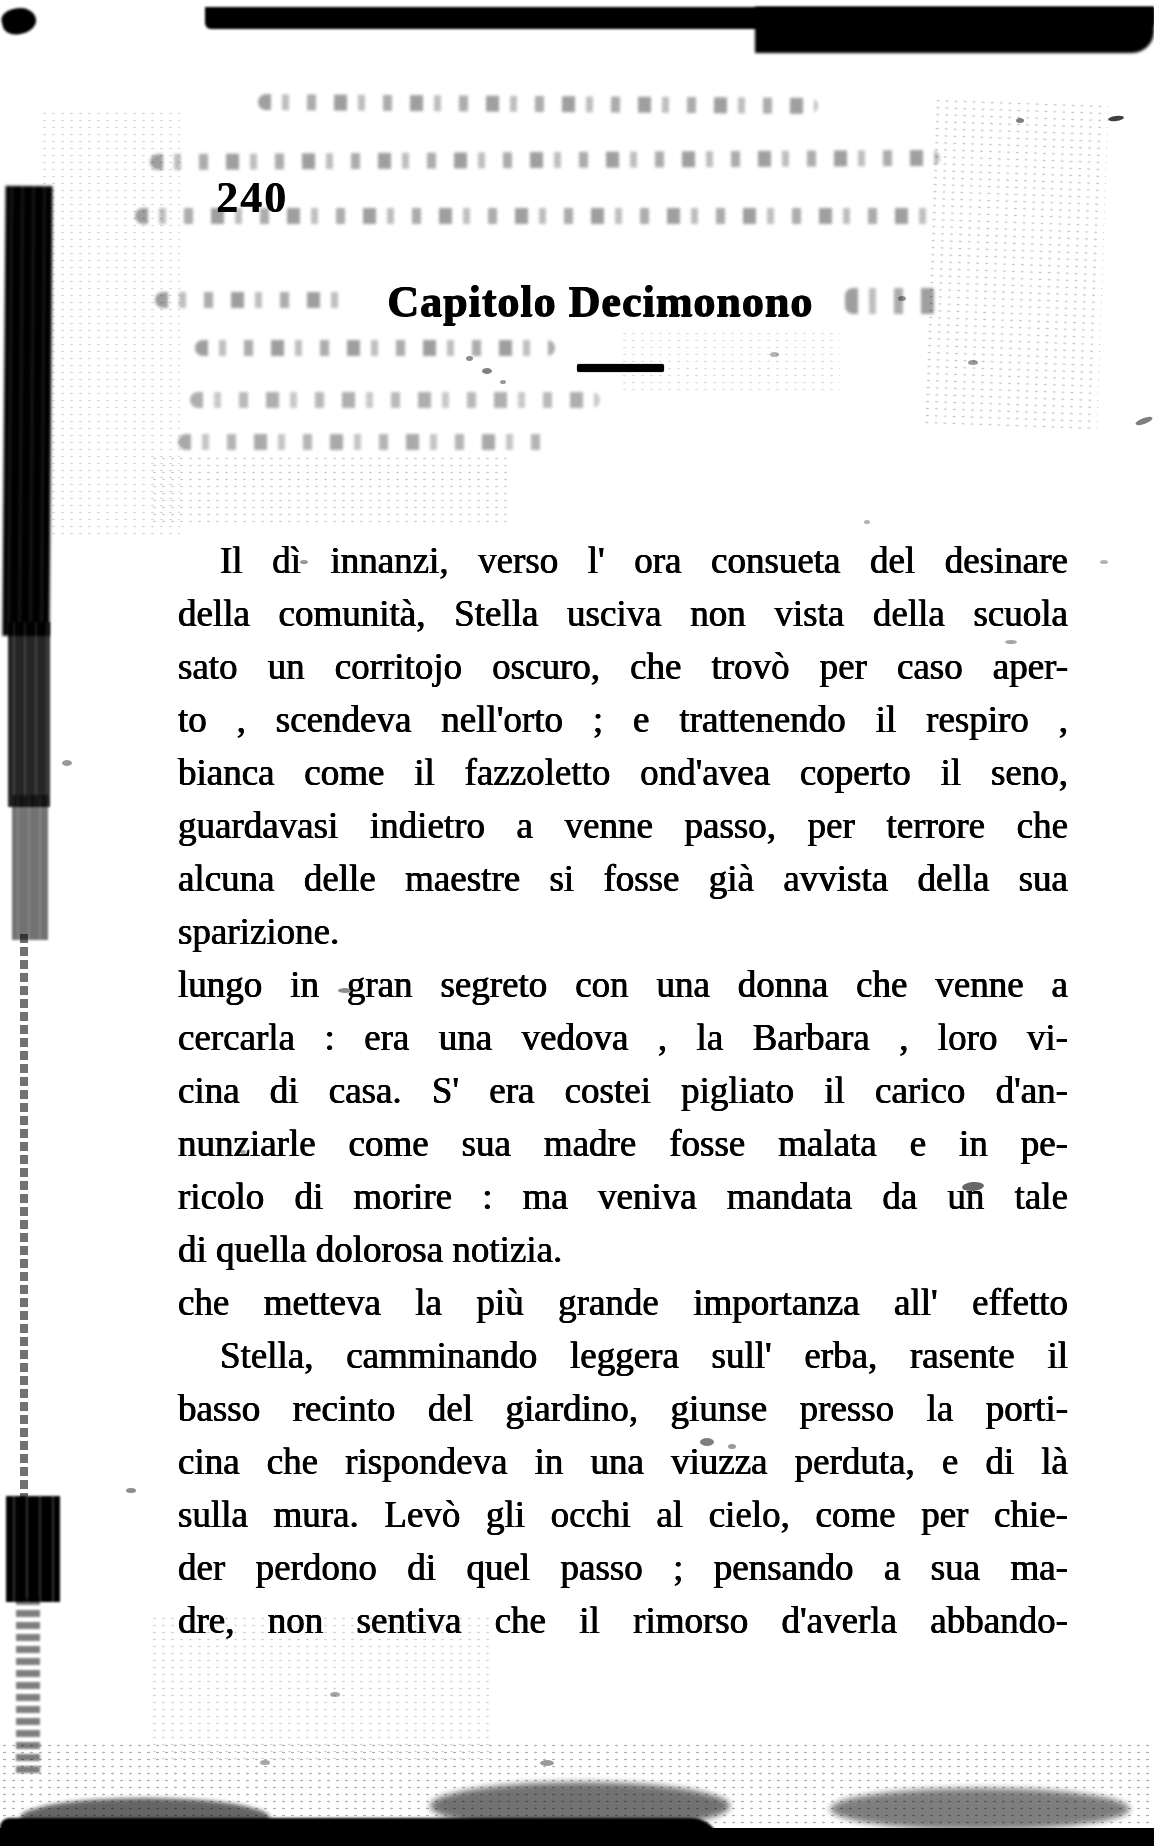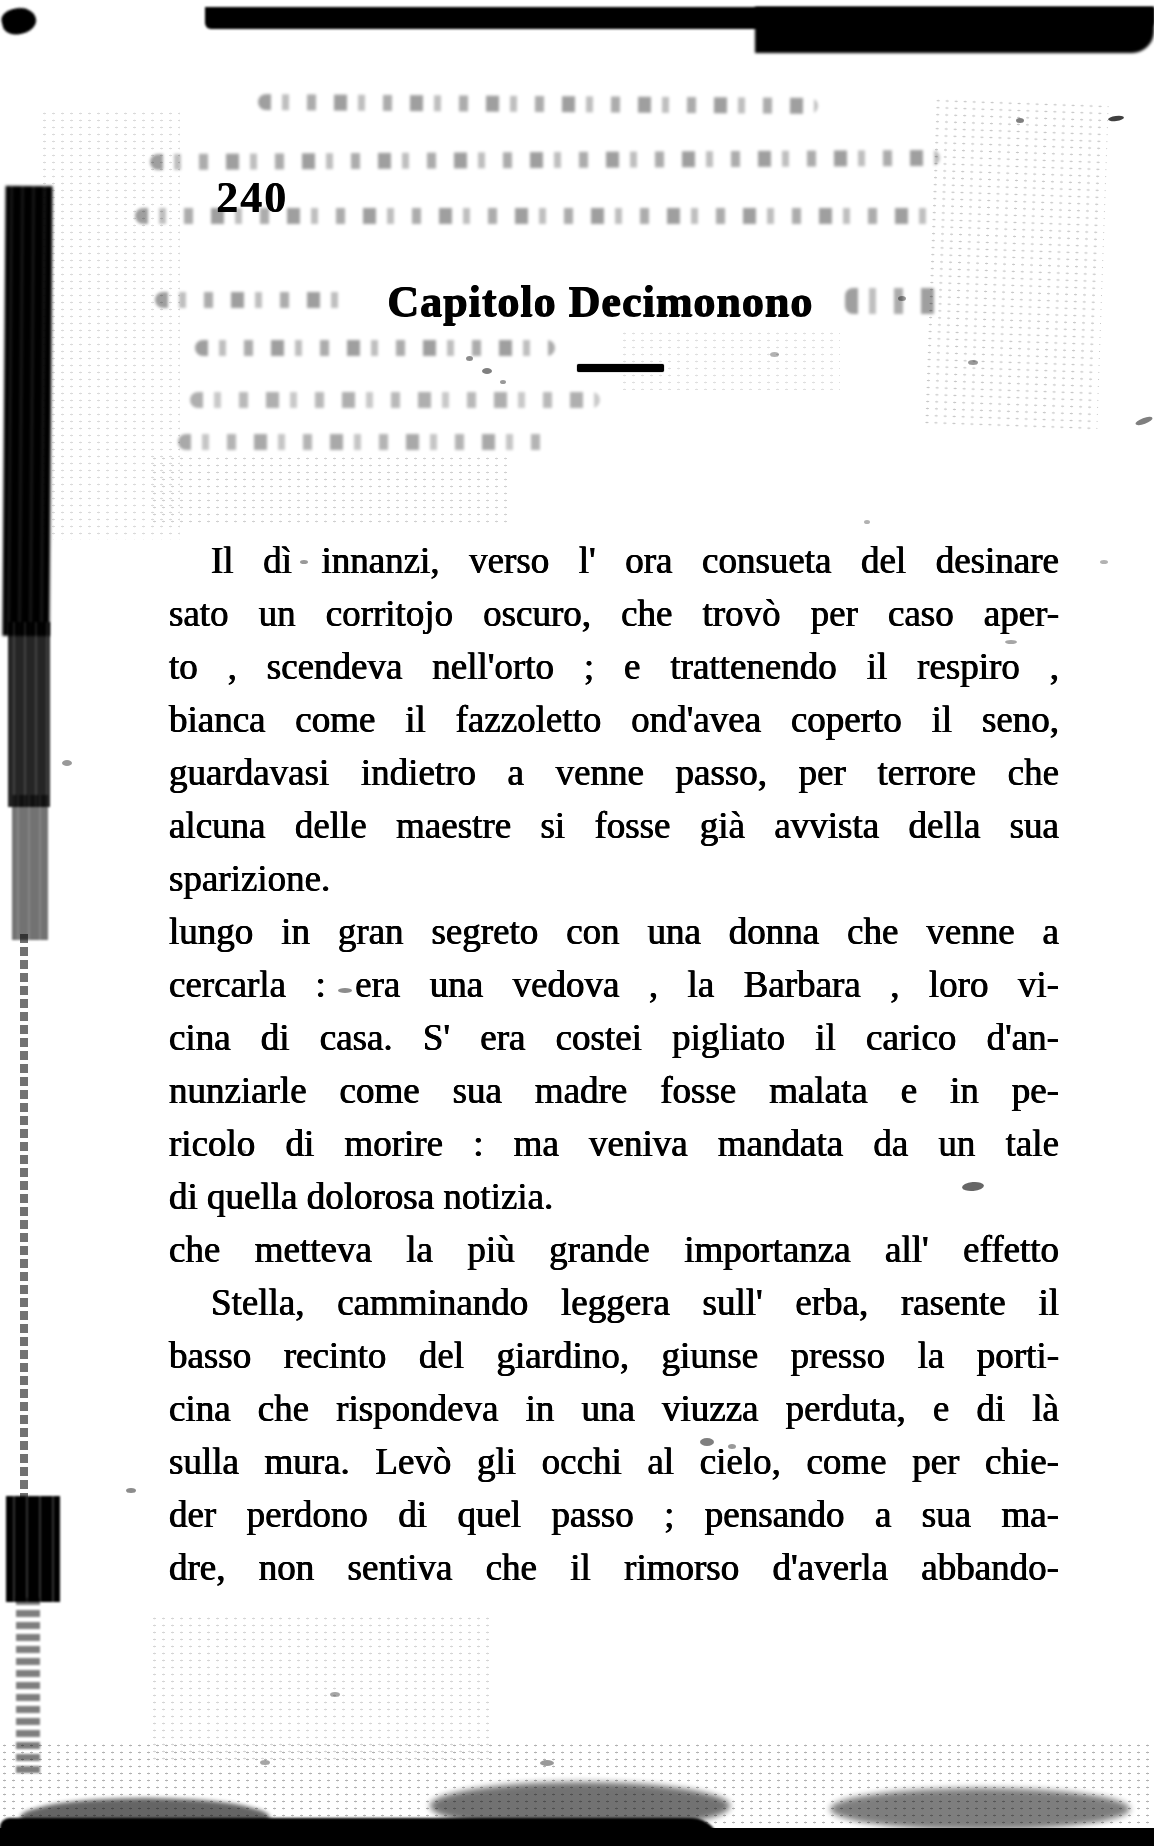--- a/index.html
+++ b/index.html
@@ -23,21 +23,21 @@
     text-align:center;font-size:44px;font-weight:bold;
     letter-spacing:1px;
     text-shadow:1px 0 0 #000,0 0.7px 0 #000;
   }
   .title-rule{
     position:absolute;left:577px;top:364px;width:87px;height:8px;
     background:#000;border-radius:2px;
     box-shadow:0 0 1px #000;
   }
   .body-text{
-    position:absolute;left:169px;top:534px;width:890px;
+    position:absolute;left:178px;top:534px;width:890px;
   }
   .line{
     height:53px;line-height:53px;font-size:37px;
     text-align:justify;text-align-last:justify;
     white-space:nowrap;
     text-shadow:0.45px 0 0 #000,-0.45px 0 0 #000;
   }
   .line.indent{text-indent:42px;}
   .line.para-end{text-align-last:left;}
   
@@ -135,20 +135,21 @@
   <div class="artifact bottom-blob bb3"></div>
   <div class="artifact bottom-solid-left"></div>
   <div class="artifact bottom-solid"></div>
 
   <div class="page-number">240</div>
   <div class="chapter-title">Capitolo Decimonono</div>
   <div class="title-rule"></div>
 
   <div class="body-text">
     <div class="line indent">Il dì innanzi, verso l' ora consueta del desinare</div>
+    <div class="line">della comunità, Stella usciva non vista della scuola</div>
     <div class="line">sato un corritojo oscuro, che trovò per caso aper-</div>
     <div class="line">to , scendeva nell'orto ; e trattenendo il respiro ,</div>
     <div class="line">bianca come il fazzoletto ond'avea coperto il seno,</div>
     <div class="line">guardavasi indietro a venne passo, per terrore che</div>
     <div class="line">alcuna delle maestre si fosse già avvista della sua</div>
     <div class="line para-end">sparizione.</div>
     <div class="line">lungo in gran segreto con una donna che venne a</div>
     <div class="line">cercarla : era una vedova , la Barbara , loro vi-</div>
     <div class="line">cina di casa. S' era costei pigliato il carico d'an-</div>
     <div class="line">nunziarle come sua madre fosse malata e in pe-</div>

